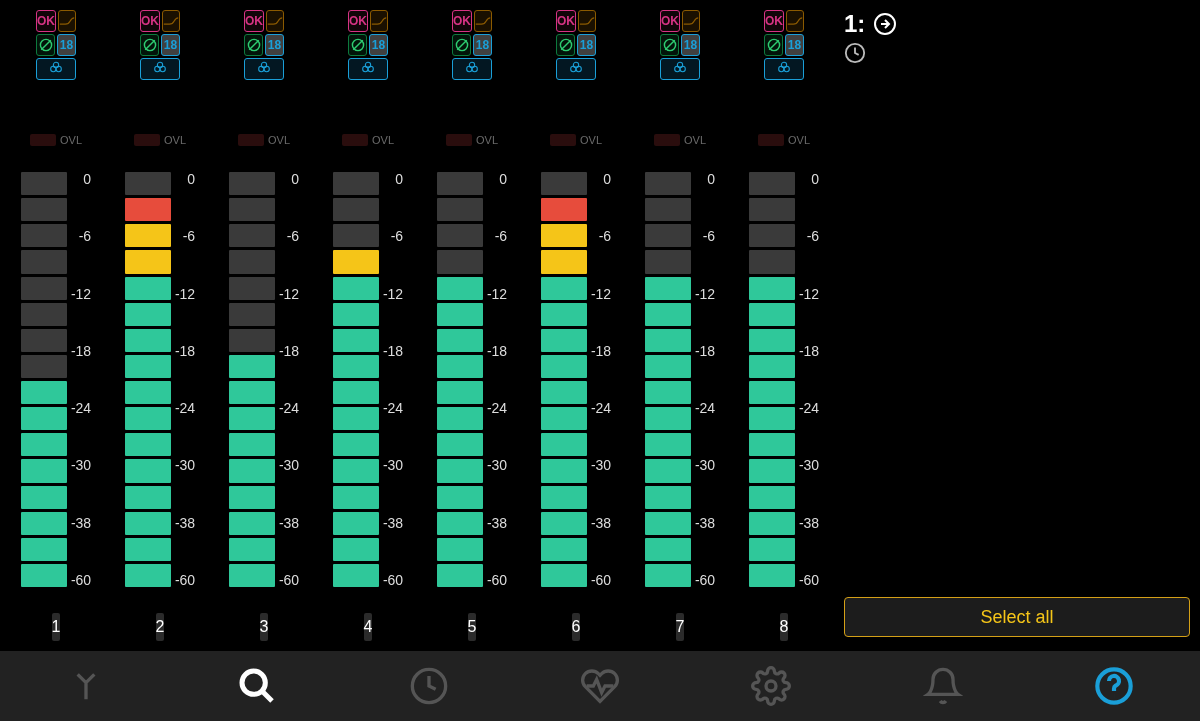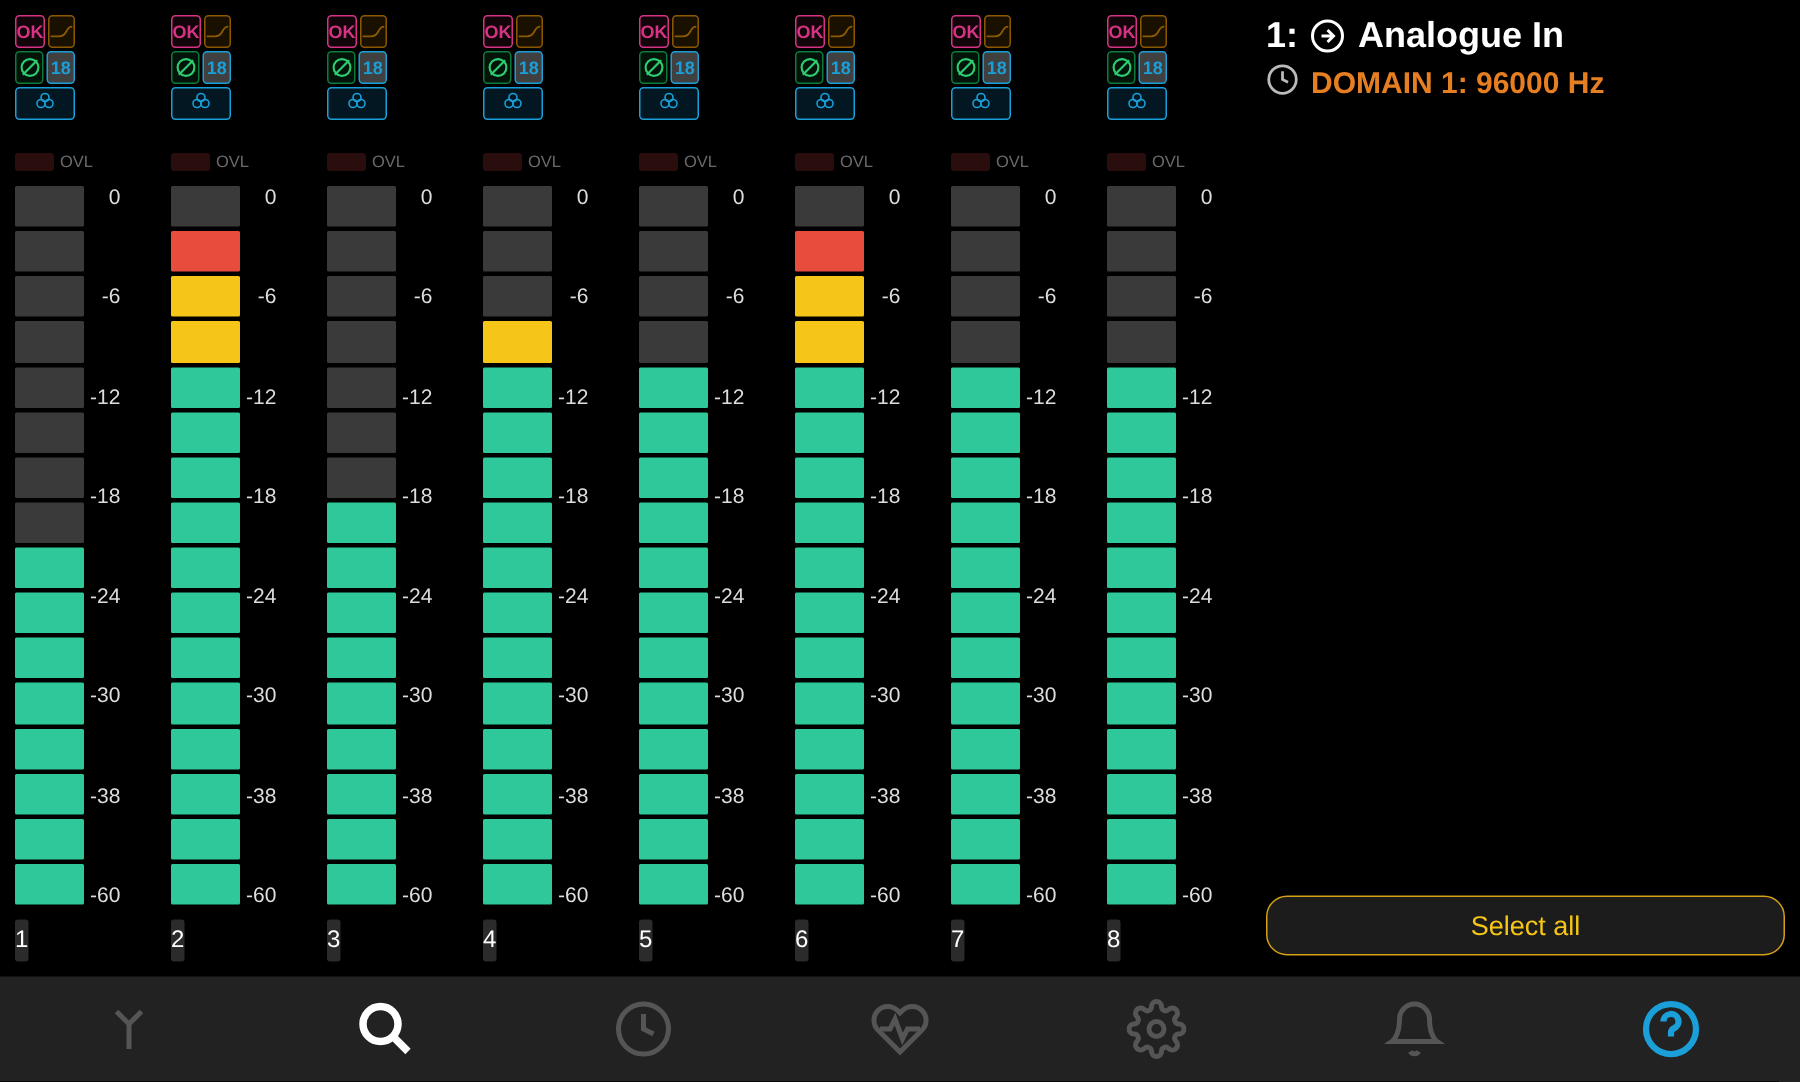--- a/index.html
+++ b/index.html
@@ -18,22 +18,23 @@
     padding: 10px;
   }
   .channels {
     display: flex;
     gap: 12px;
     flex: 0 0 auto;
   }
   .channel {
     display: flex;
     flex-direction: column;
-    align-items: flex-start;
+    align-items: center;
     width: 92px;
+    gap: 16px;
   }
   .badges {
     display: flex;
     flex-direction: column;
     gap: 2px;
   }
   .badge-row {
     display: flex;
     gap: 2px;
   }
@@ -151,21 +152,21 @@
     height: 40px;
     border-radius: 4px;
     background: #1c1c1c;
     font-size: 18px;
     display:flex;
     align-items:center;
     justify-content:center;
     cursor:pointer;
     border:1px solid;
   }
-  .btn-select { border-color:#d4a017; color:#f5c518;border-radius:14px; }
+  .btn-select { border-color:#d4a017; color:#f5c518; }
   .btn-peak { border-color:#a03226; color:#e74c3c; }
   .bottom-nav {
     height: 70px;
     background: #222;
     display: flex;
     align-items: center;
     justify-content: space-around;
   }
   .nav-item {
     width: 50px; height: 50px;
@@ -713,30 +714,28 @@
         <div class="ch-label">8</div>
       </div>
     </div>
   <div class="side">
     <div class="side-header">
       <span>1:</span>
       <svg viewBox="0 0 24 24" width="24" height="24" fill="none" stroke="currentColor" stroke-width="2">
           <circle cx="12" cy="12" r="10"></circle>
           <path d="M8 12h8M12 8l4 4-4 4"></path>
         </svg>
-      <span>Analogue In</span>
     </div>
     <div class="side-sub">
       <span class="clock-icon">
         <svg viewBox="0 0 24 24" width="22" height="22" fill="none" stroke="currentColor" stroke-width="2">
             <circle cx="12" cy="12" r="10"></circle>
             <path d="M12 6v6l4 2"></path>
           </svg>
       </span>
-      <span>DOMAIN 1: 96000 Hz</span>
     </div>
     <div class="side-buttons">
       <div class="btn btn-select">Select all</div>
     </div>
   </div>
 </div>
 
 <div class="bottom-nav">
   <div class="nav-item">
       <svg viewBox="0 0 24 24" fill="none" stroke="currentColor" stroke-width="2">

